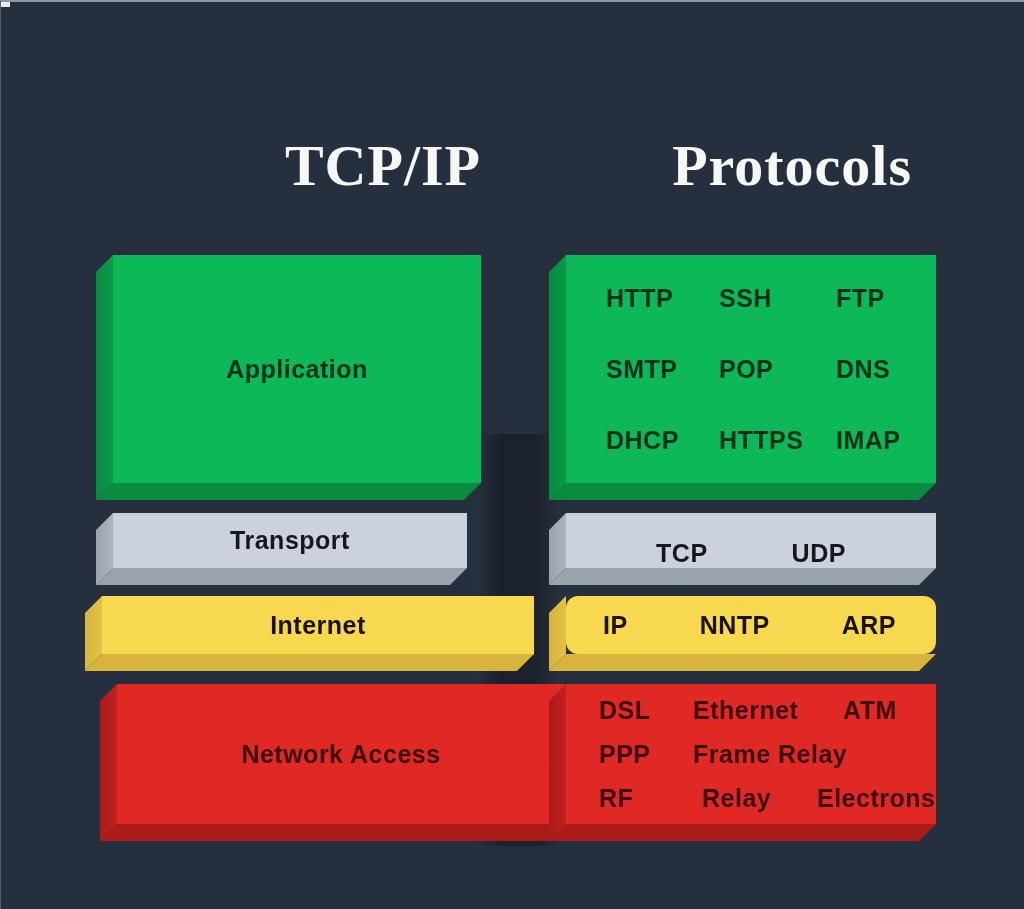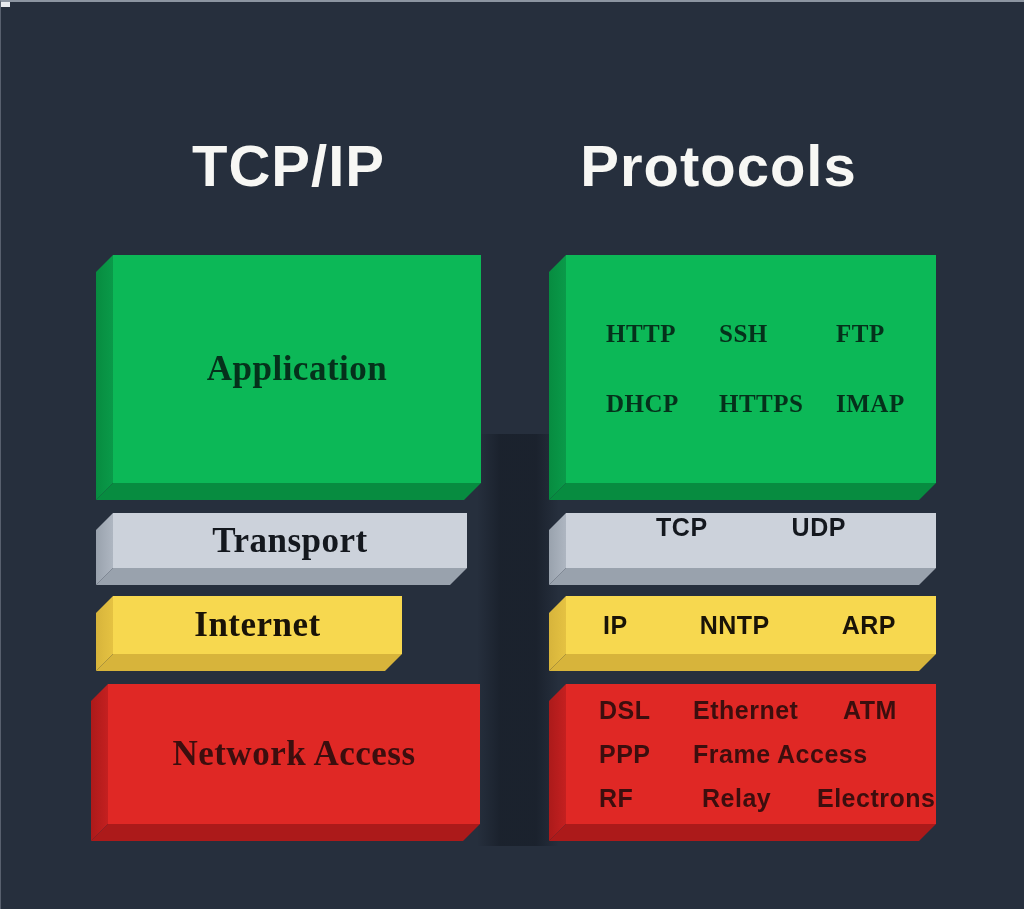--- a/index.html
+++ b/index.html
@@ -12,23 +12,24 @@
     box-sizing:border-box;
     overflow:hidden;
     font-family:"Liberation Sans", sans-serif;
   }
   .corner-artifact {
     position:absolute; left:0; top:0; width:9px; height:5px;
     background:#e8eaee;
   }
   .title {
     position:absolute; top:130px;
-    text-align:center;
+    text-align:right;
     font-size:58px; font-weight:bold; letter-spacing:1px;
     color:#F7F7F4;
+    font-family:Liberation Serif, serif;
   }
   .title.left  { left:95px;  width:385px; }
   .title.right { left:524px; width:387px; }
 
   .mid-shadow {
     position:absolute; left:476px; top:432px; width:82px; height:412px;
     background:linear-gradient(90deg,
       rgba(13,18,26,0) 0%, rgba(13,18,26,.45) 28%,
       rgba(13,18,26,.45) 72%, rgba(13,18,26,0) 100%);
   }
@@ -50,36 +51,36 @@
     clip-path:polygon(17px 0, 100% 0, calc(100% - 17px) 100%, 0 100%);
   }
 
   .green  { --face:#0CB857; --sideL:#0A9A49; --sideB:#078C40; --txt:#05311B; }
   .gray   { --face:#CCD2DB; --sideL:#AEB6C1; --sideB:#99A2AD; --txt:#14181E; }
   .yellow { --face:#F7D84F; --sideL:#E5C242; --sideB:#D7B43B; --txt:#191307; }
   .red    { --face:#E02825; --sideL:#C42020; --sideB:#AC1A1A; --txt:#3C0E0E; }
 
   
   .label-face { display:flex; align-items:center; justify-content:center; }
-  .layer-label { font-size:35px; font-weight:bold; letter-spacing:.5px;font-family:Liberation Serif, serif; }
+  .layer-label { font-size:25px; font-weight:bold; letter-spacing:.5px; }
 
   
   .proto { font-size:25px; font-weight:bold; letter-spacing:.5px; white-space:nowrap; }
 
   
   .app-grid { display:flex; flex-direction:column; justify-content:center;
-              gap:42px; padding-left:40px; box-sizing:border-box;font-family:Liberation Serif, serif; }
+              gap:42px; padding-left:40px; box-sizing:border-box; }
   .app-row  { display:grid; grid-template-columns:113px 117px 1fr; }
 
   
-  .transport-row { display:flex; align-items:flex-start; justify-content:center; gap:84px; }
+  .transport-row { display:flex; align-items:flex-end; justify-content:center; gap:84px; }
 
   
   .internet-row { display:flex; align-items:center; justify-content:space-between;
-                  padding:0 40px 0 37px; box-sizing:border-box; }
+                  padding:0 40px 0 37px; box-sizing:border-box;border-radius:12px; }
 
   
   .net-grid { display:flex; flex-direction:column; justify-content:center;
               gap:15px; padding-left:33px; box-sizing:border-box; }
   .net-row-1 { display:grid; grid-template-columns:94px 150px 1fr; }
   .net-row-2 { display:grid; grid-template-columns:94px 1fr; }
   .net-row-3 { display:grid; grid-template-columns:94px 106px 1fr;gap:9px; }
 </style>
 </head>
 <body>
@@ -102,44 +103,49 @@
   </div>
 
   <div class="slab gray" style="left:95px; top:511px; width:371px; height:72px;">
     <div class="facet-left"></div>
     <div class="facet-bottom"></div>
     <div class="face label-face">
       <span class="layer-label">Transport</span>
     </div>
   </div>
 
-  <div class="slab yellow" style="left:95px; top:594px; width:306px; height:75px;">
+  <div class="slab yellow" style="left:84px; top:594px; width:449px; height:75px;">
     <div class="facet-left"></div>
     <div class="facet-bottom"></div>
     <div class="face label-face">
       <span class="layer-label">Internet</span>
     </div>
   </div>
 
-  <div class="slab red" style="left:90px; top:682px; width:389px; height:157px;">
+  <div class="slab red" style="left:99px; top:682px; width:465px; height:157px;">
     <div class="facet-left"></div>
     <div class="facet-bottom"></div>
     <div class="face label-face">
       <span class="layer-label">Network Access</span>
     </div>
   </div>
 
   <div class="slab green" style="left:548px; top:253px; width:387px; height:245px;">
     <div class="facet-left"></div>
     <div class="facet-bottom"></div>
     <div class="face app-grid">
       <div class="app-row">
         <span class="proto">HTTP</span>
         <span class="proto">SSH</span>
         <span class="proto">FTP</span>
+      </div>
+      <div class="app-row">
+        <span class="proto">SMTP</span>
+        <span class="proto">POP</span>
+        <span class="proto">DNS</span>
       </div>
       <div class="app-row">
         <span class="proto">DHCP</span>
         <span class="proto">HTTPS</span>
         <span class="proto">IMAP</span>
       </div>
     </div>
   </div>
 
   <div class="slab gray" style="left:548px; top:511px; width:387px; height:72px;">
@@ -165,21 +171,21 @@
     <div class="facet-left"></div>
     <div class="facet-bottom"></div>
     <div class="face net-grid">
       <div class="net-row-1">
         <span class="proto">DSL</span>
         <span class="proto">Ethernet</span>
         <span class="proto">ATM</span>
       </div>
       <div class="net-row-2">
         <span class="proto">PPP</span>
-        <span class="proto">Frame Access</span>
+        <span class="proto">Frame Relay</span>
       </div>
       <div class="net-row-3">
         <span class="proto">RF</span>
         <span class="proto">Relay</span>
         <span class="proto">Electrons</span>
       </div>
     </div>
   </div>
 
 </div>

